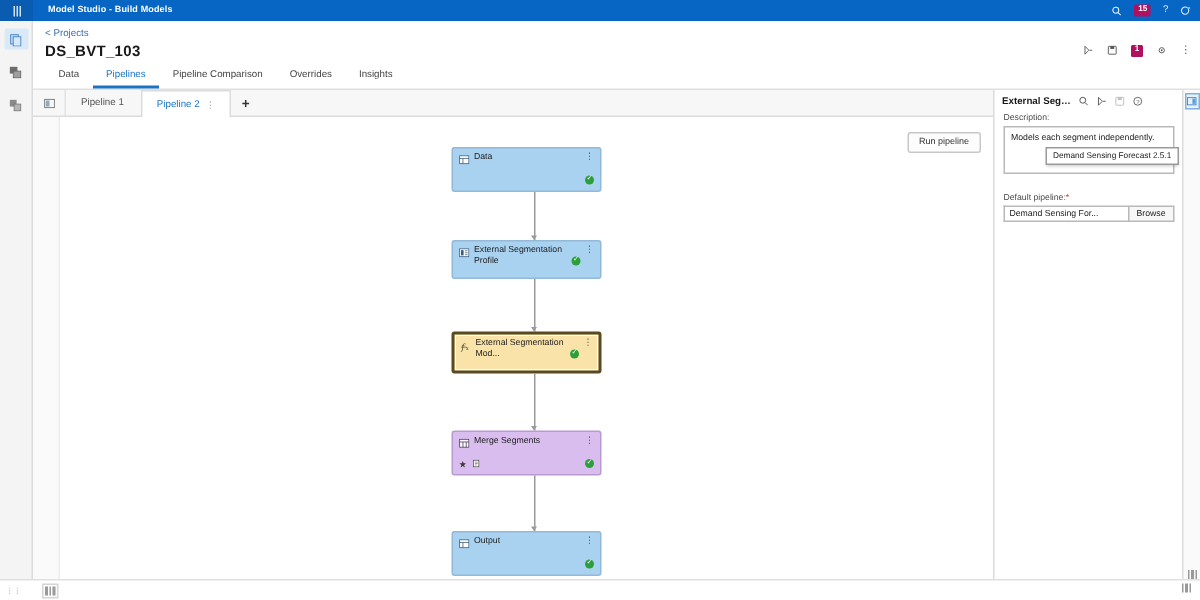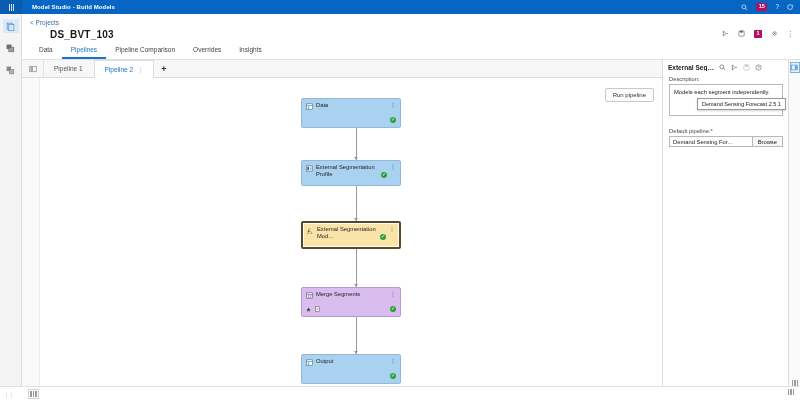--- a/index.html
+++ b/index.html
@@ -57,21 +57,21 @@
   .header {
     position: absolute; top: 14px; left: 22px; width: 778px; height: 46px;
     background: #ffffff; border-bottom: 1px solid #e0e0e0;
   }
   .breadcrumb {
     position: absolute; top: 5px; left: 8px;
     font-size: 6.5px; color: #3b6ea8; cursor: pointer;
   }
   .proj-title {
     position: absolute; top: 15px; left: 8px;
-    font-size: 10px; font-weight: bold; color: #1a1a1a; letter-spacing: .2px; margin-left: 20px;
+    font-size: 10px; font-weight: bold; color: #1a1a1a; letter-spacing: .2px;
   }
   .tabs {
     position: absolute; bottom: 0; left: 8px;
     display: flex; align-items: flex-end; gap: 0;
   }
   .tab {
     font-size: 6.5px; color: #444; padding: 3px 9px 4px 9px;
     cursor: pointer; border-bottom: 2px solid transparent; white-space: nowrap;
   }
   .tab.active { color: #1a73c4; border-bottom-color: #1a73c4; }

